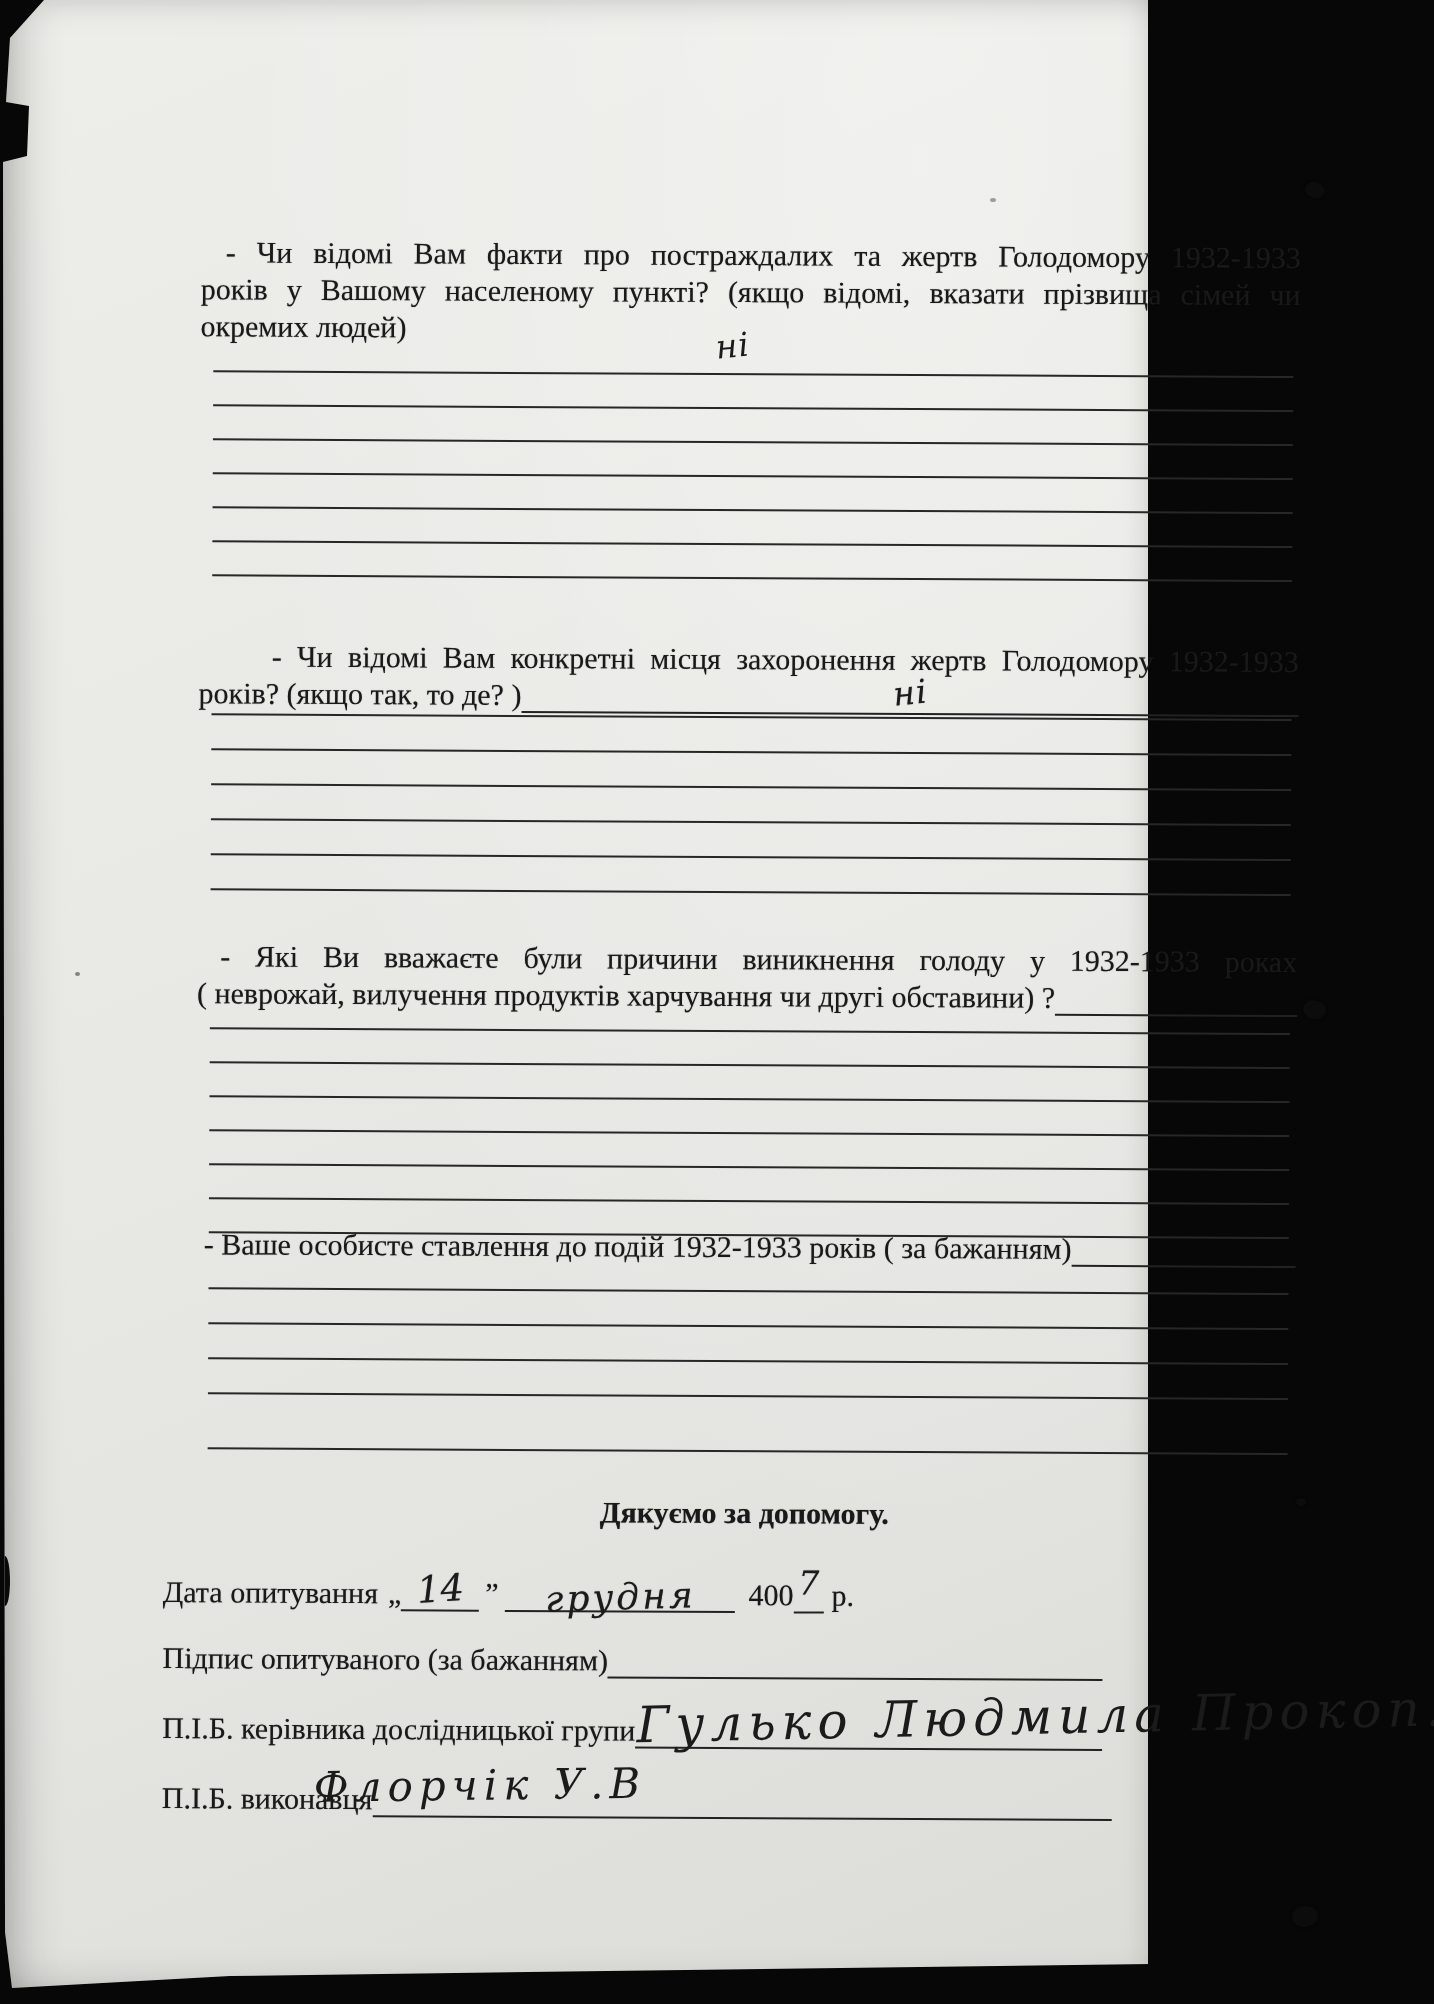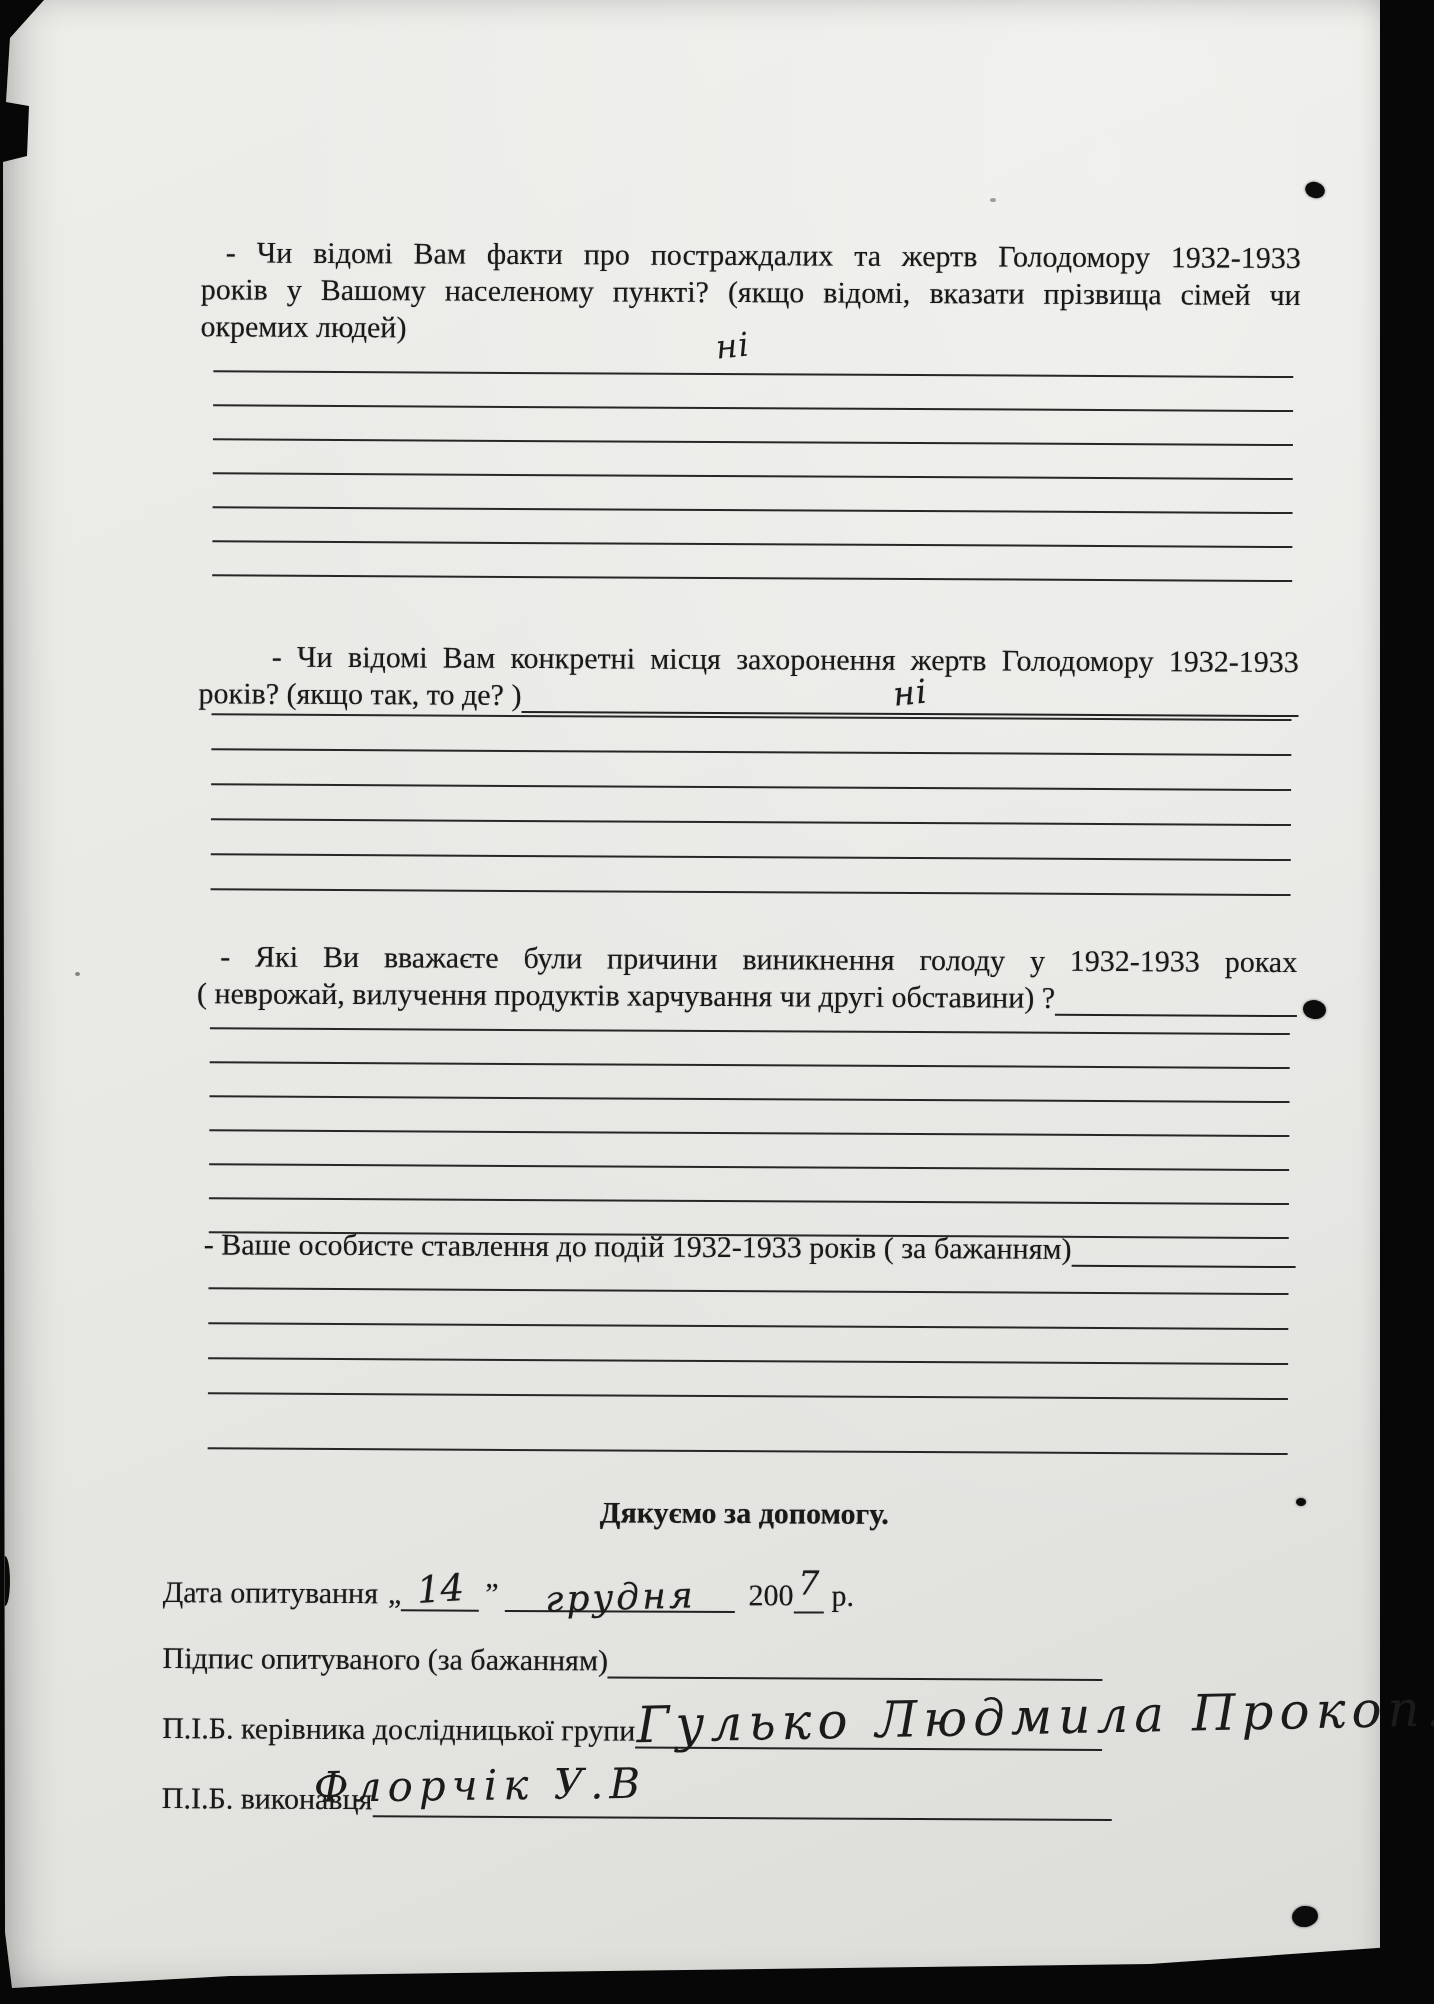--- a/index.html
+++ b/index.html
@@ -1,17 +1,17 @@
 <!DOCTYPE html>
 <html><head>
 <meta charset="utf-8">
 <style>
   html,body{margin:0;padding:0;width:1434px;height:2004px;overflow:hidden;background:#070707;}
   .sheet{
-    position:absolute;left:0;top:0;width:1380px;height:2004px;
+    position:absolute;left:0;top:0;width:1148px;height:2004px;
     background:
       radial-gradient(ellipse at 80% 8%, rgba(255,255,255,0.28), rgba(255,255,255,0) 55%),
       linear-gradient(158deg,#ededea 0%,#e9e9e6 40%,#e4e4e1 70%,#dbdbd8 100%);
     clip-path:polygon(44px 0px,1398px 0px,1434px 16px,1434px 1944px,1150px 1964px,230px 1976px,12px 1988px,5px 1932px,3px 162px,27px 156px,29px 106px,6px 102px,10px 38px);
     box-shadow:inset 42px 0 55px -38px rgba(0,0,0,0.38),
                inset 0 -38px 48px -32px rgba(0,0,0,0.32),
                inset -22px 0 40px -34px rgba(0,0,0,0.18),
                inset 0 30px 40px -34px rgba(0,0,0,0.15);
   }
   .content{position:absolute;left:0;top:0;width:1434px;height:2004px;transform:rotate(0.3deg);transform-origin:717px 1002px;}
@@ -111,21 +111,21 @@
     </div>
 
     <div class="abs typ thanks" style="left:197px;top:1494px;width:1100px;">Дякуємо за допомогу.</div>
 
     <div class="abs typ row" style="left:166px;top:1572px;width:720px;align-items:flex-end;">
       <span>Дата опитування</span>
       <span style="margin-left:10px;">„</span>
       <span class="blank" style="width:78px;text-align:center;"><span class="hand hand-day">14</span></span>
       <span style="margin:0 6px;">”</span>
       <span class="blank" style="width:230px;text-align:center;"><span class="hand hand-month">грудня</span></span>
-      <span style="margin-left:14px;">200</span>
+      <span style="margin-left:14px;">400</span>
       <span class="blank" style="width:30px;text-align:center;"><span class="hand hand-digit">7</span></span>
       <span style="margin-left:8px;">р.</span>
     </div>
 
     <div class="abs typ row" style="left:166px;top:1642px;width:940px;align-items:flex-end;">
       <span>Підпис опитуваного (за  бажанням)</span>
       <span class="blank grow"></span>
     </div>
 
     <div class="abs typ row" style="left:166px;top:1712px;width:940px;align-items:flex-end;">

